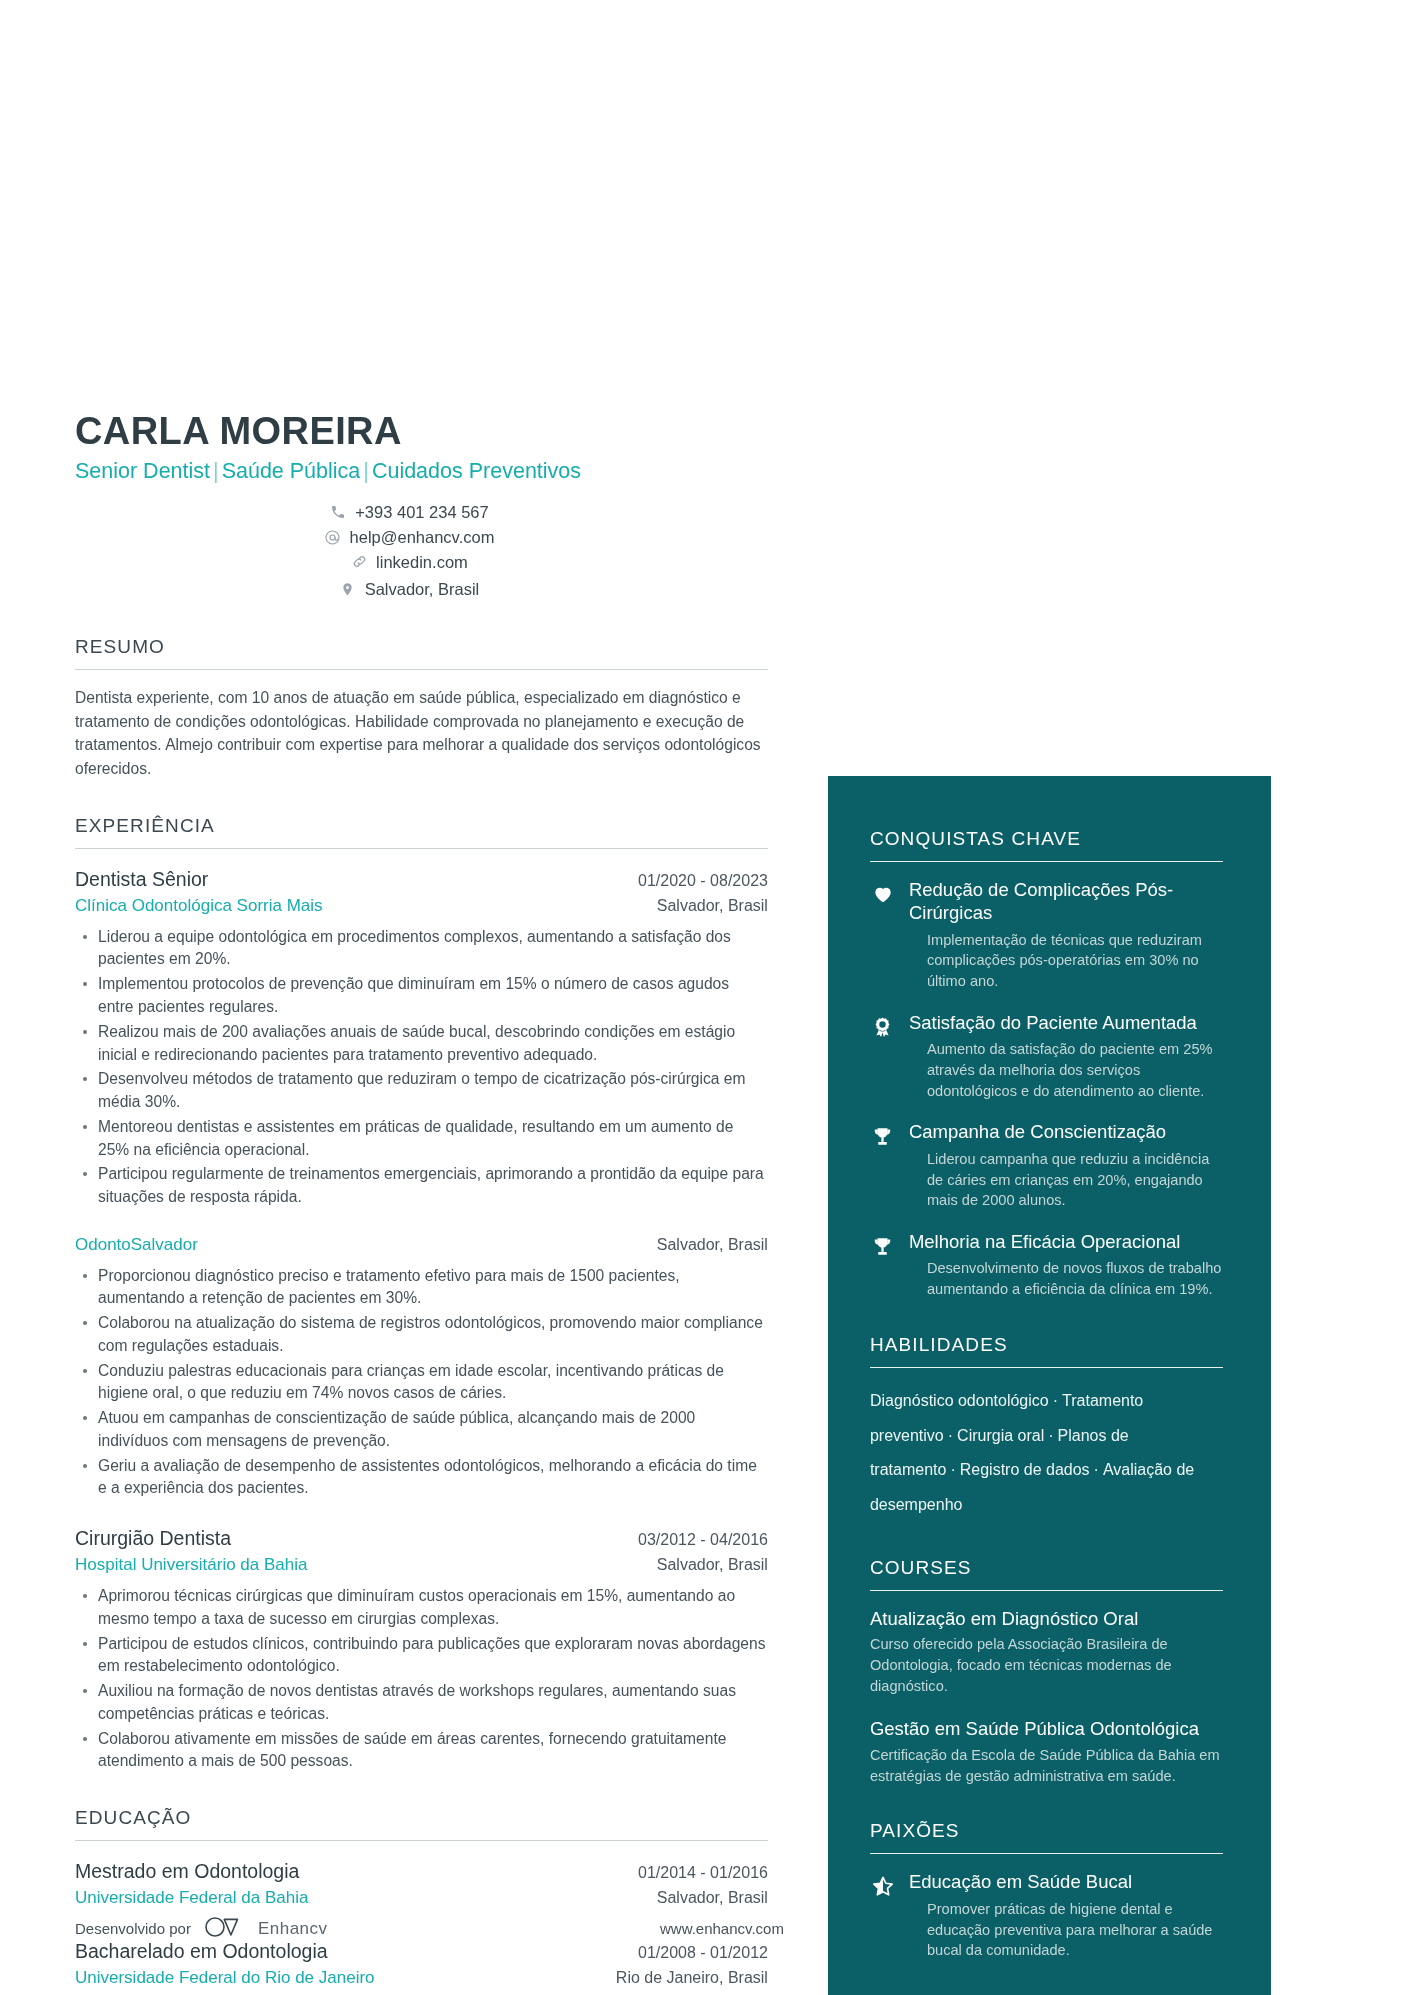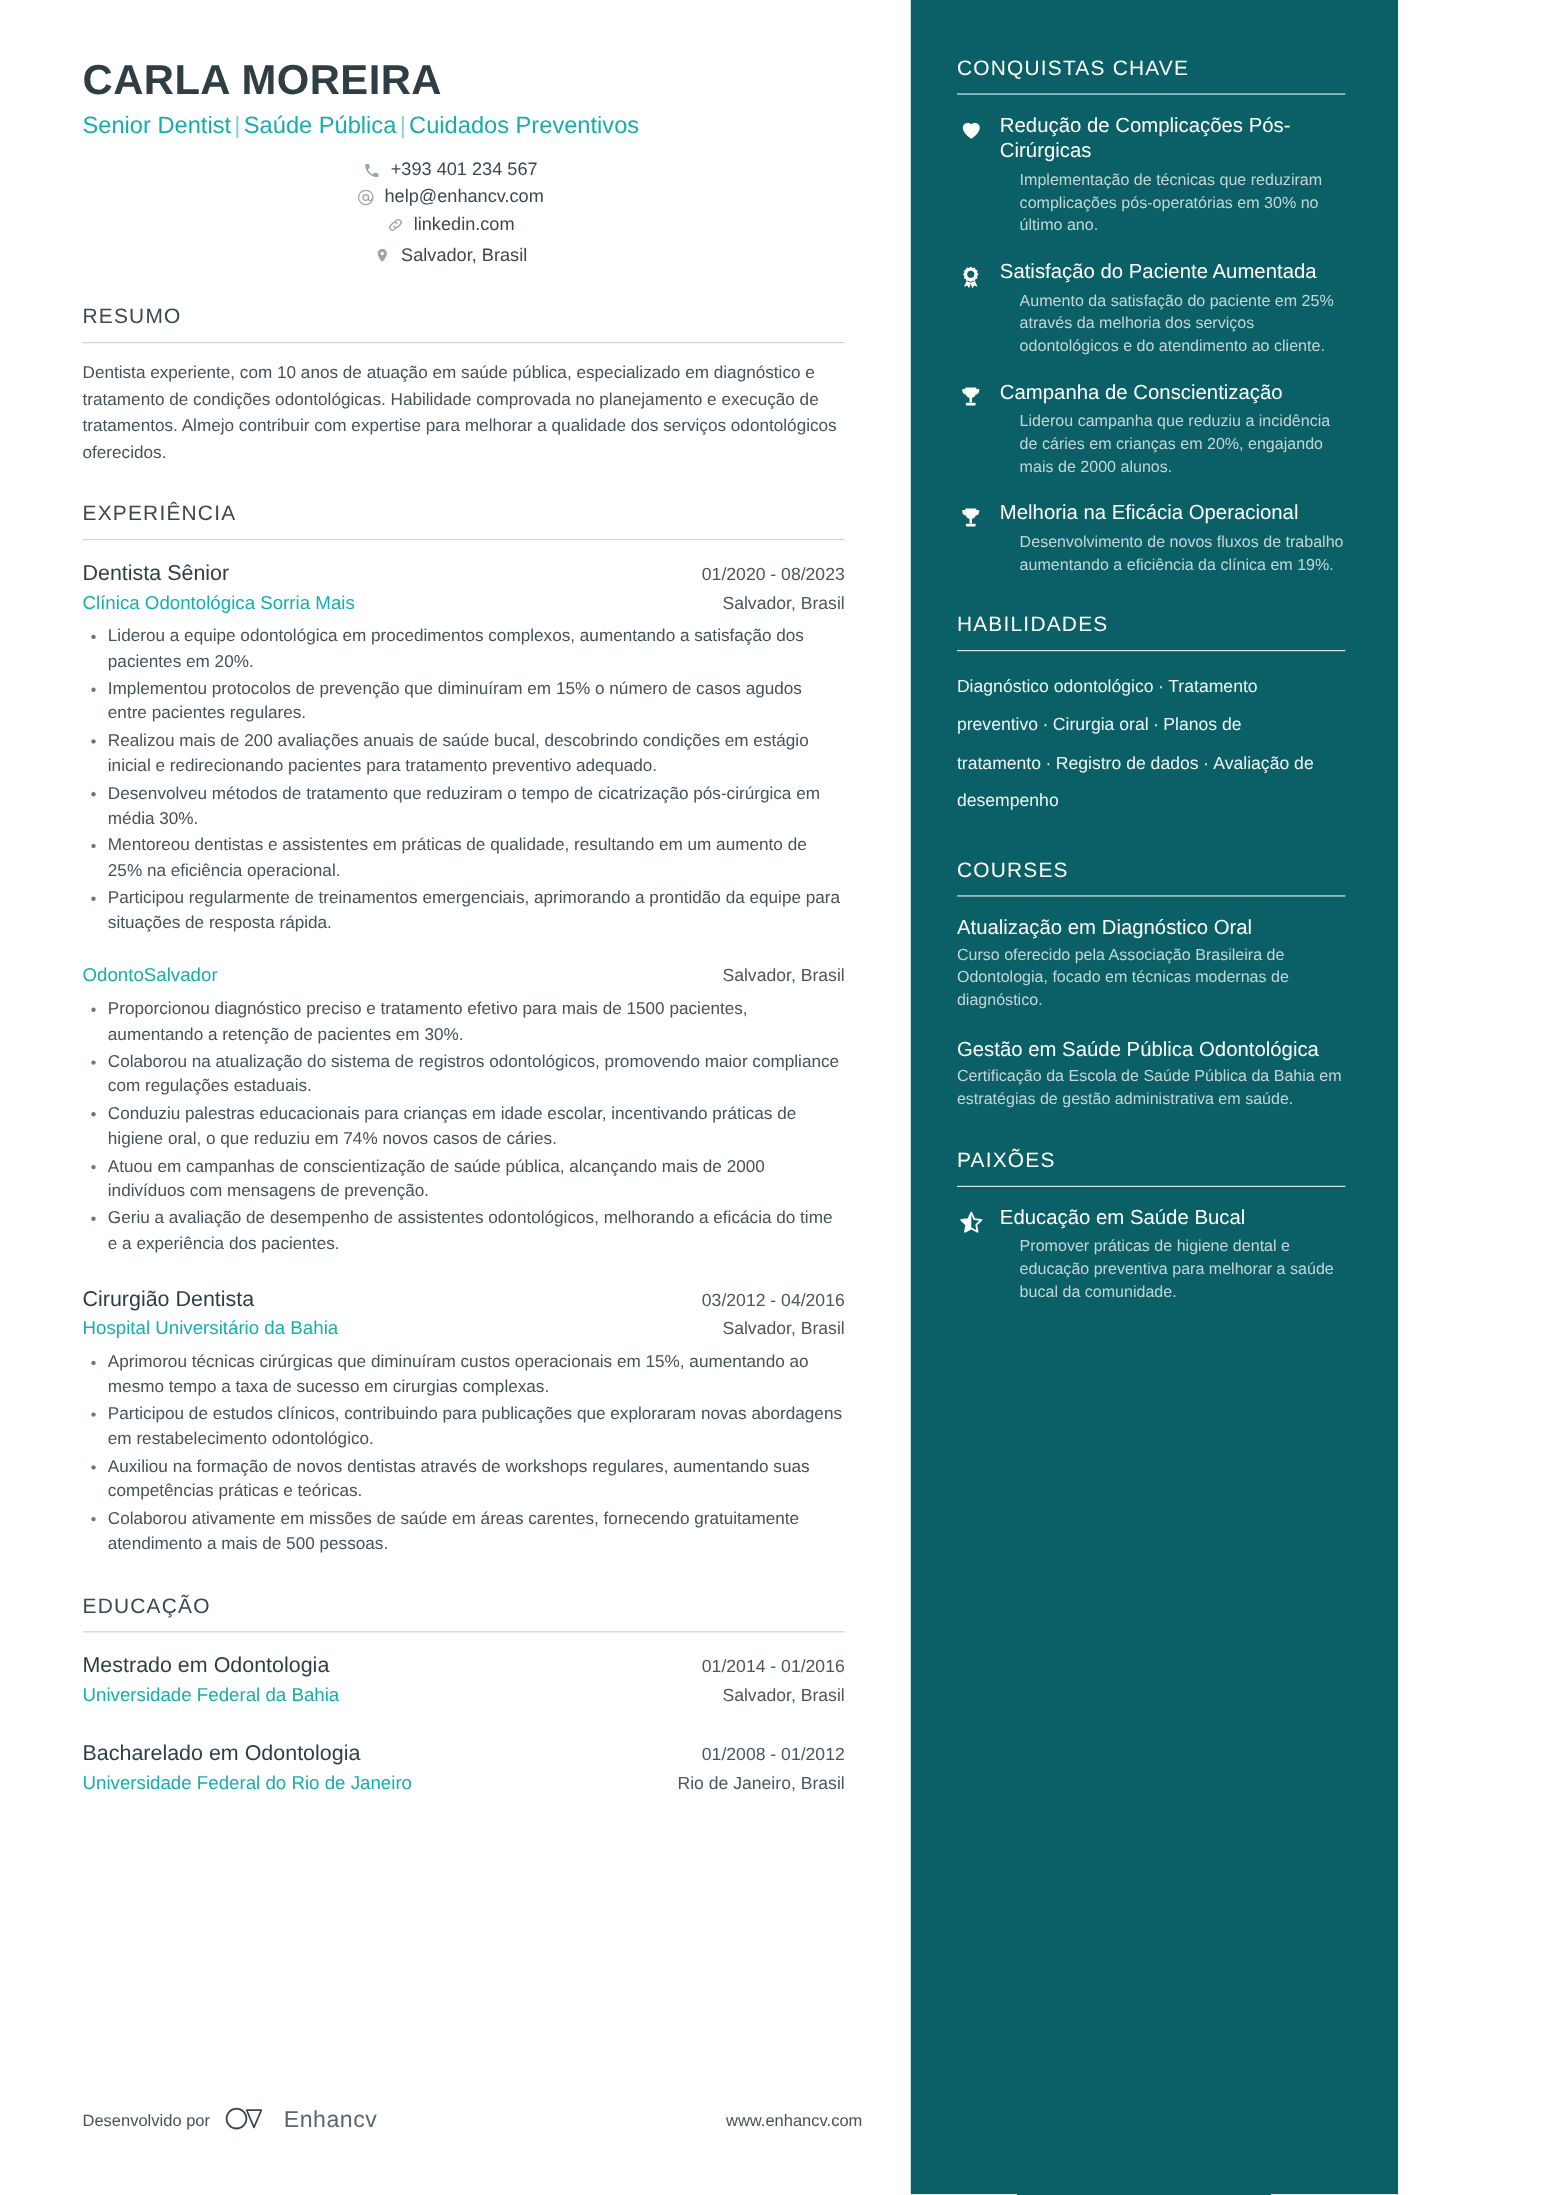--- a/index.html
+++ b/index.html
@@ -12,20 +12,21 @@
     -webkit-font-smoothing: antialiased;
   }
 
   .page {
     position: relative;
     width: 1271px;
     height: 1995px;
     background: #ffffff;
     display: flex;
     overflow: hidden;
+    align-items: flex-end;
   }
 
   
   .main-col {
     width: 920px;
     padding: 52px 60px 0 75px;
     position: relative;
   }
 
   .name {
@@ -175,21 +176,21 @@
     display: flex;
     align-items: center;
     font-size: 15px;
     color: #46525a;
   }
   .brand .logo-mark {
     margin: 0 11px 0 12px;
     display: block;
   }
   .brand .logo-word {
-    font-size: 21px;
+    font-size: 17px;
     color: #5b666d;
     letter-spacing: 0.5px;
   }
   .footer-url {
     font-size: 15px;
     color: #46525a;
   }
 
   
   .side-col {

